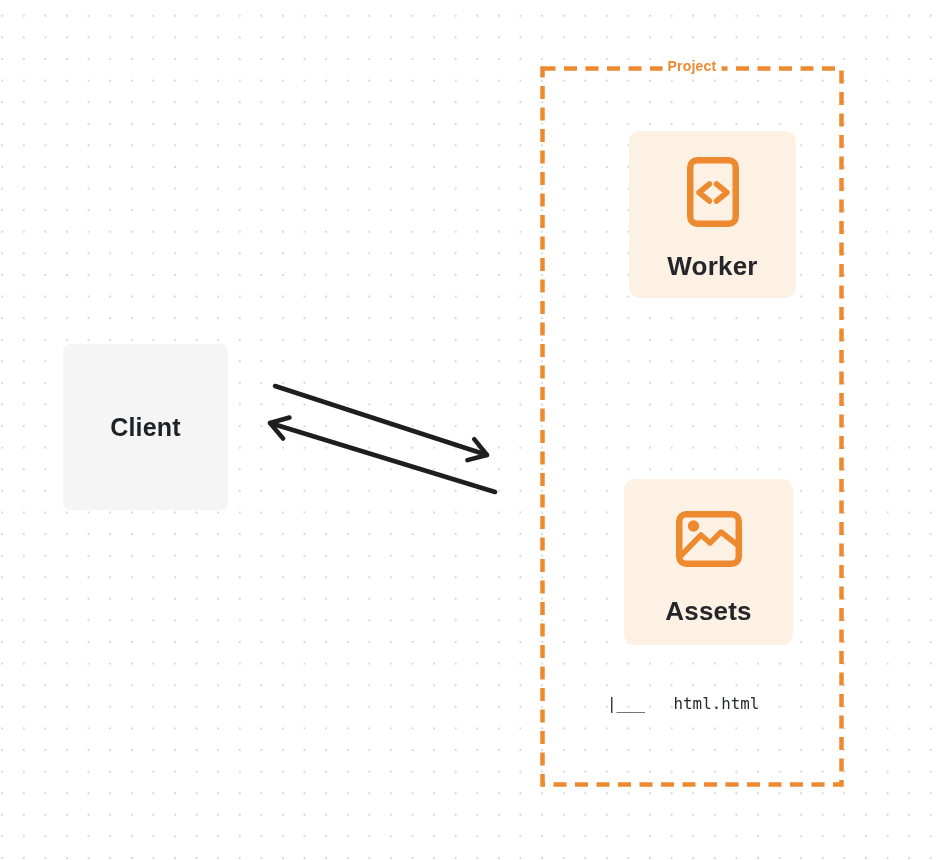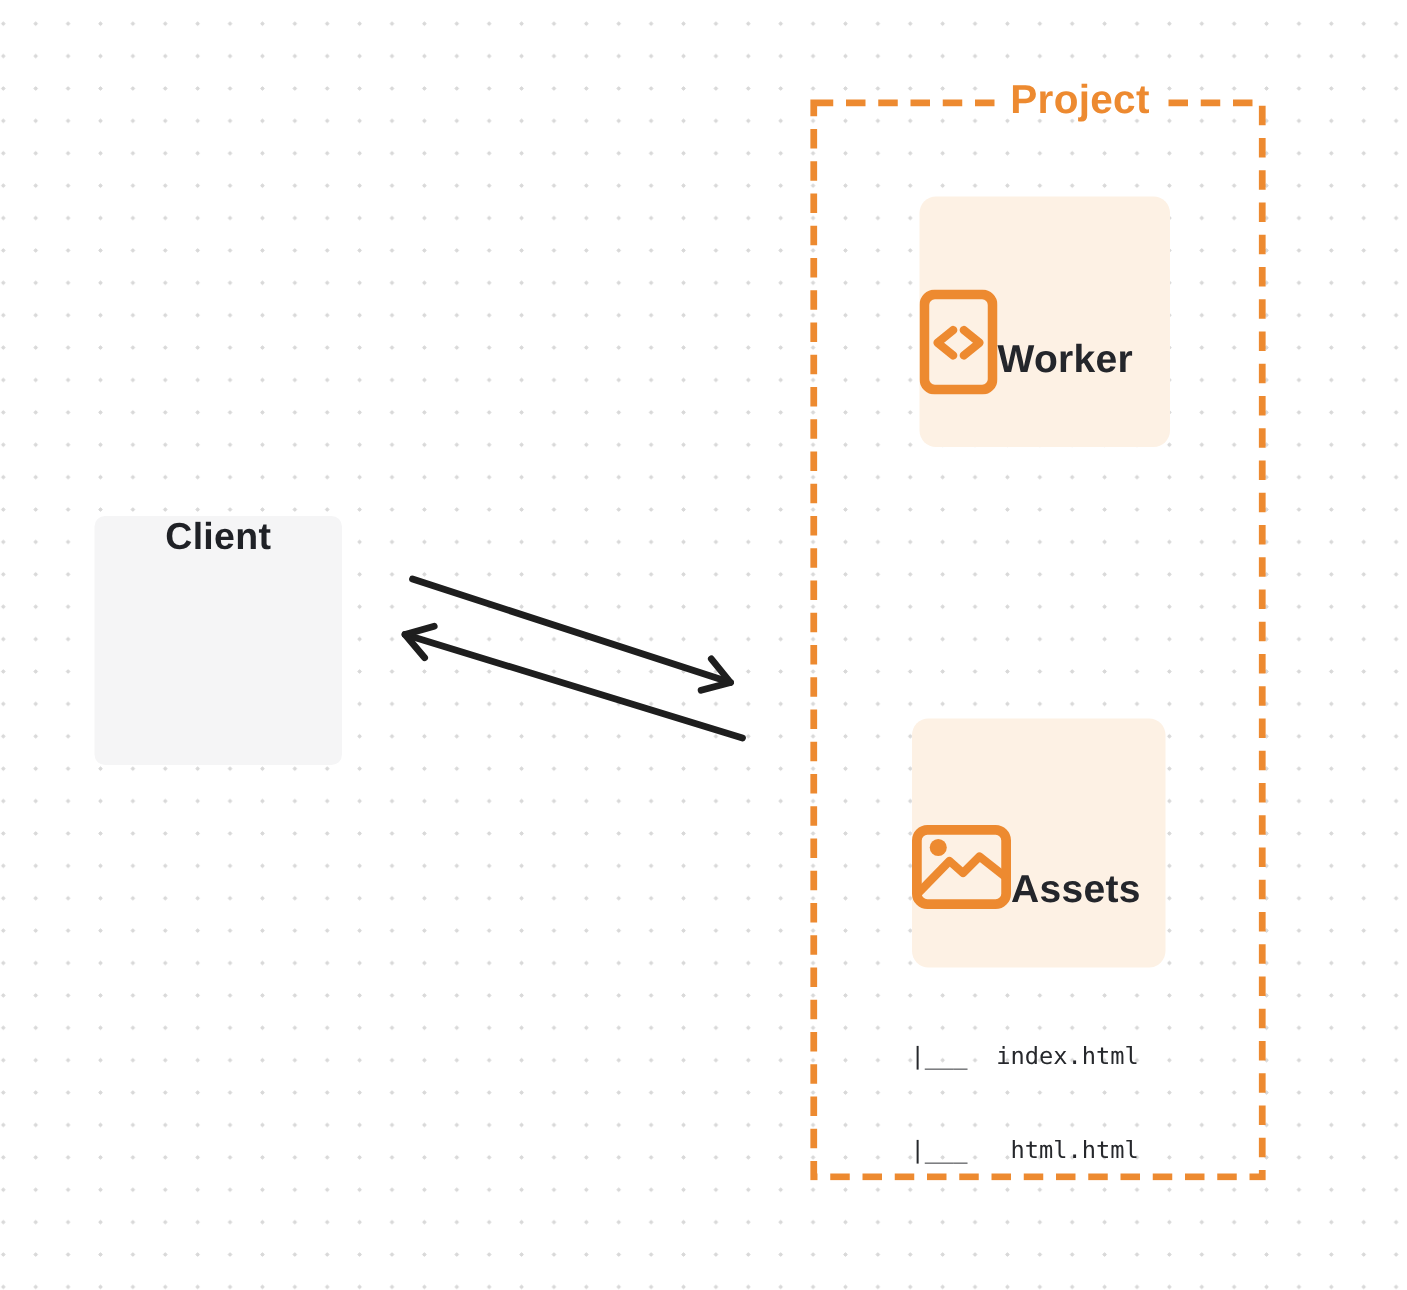--- a/index.html
+++ b/index.html
@@ -24,21 +24,21 @@
     background-image:radial-gradient(circle,var(--dot) 1.25px,transparent 1.45px);
     background-size:21.6px 21.6px;
     background-position:13px 5px;
   }
   
   .client-box{
     position:absolute;
     left:63px;top:344px;width:165px;height:166px;
     background:var(--client-bg);
     border-radius:7px;
-    display:flex;align-items:flex-start;justify-content:center;
+    display:flex;align-items:center;justify-content:center;
   }
   .client-box .node-label{
     font-size:25px;font-weight:700;color:var(--text-dark);
     letter-spacing:.2px;
   }
   
   .request-label{
     position:absolute;
     left:282px;top:339px;
     font-size:17.5px;font-weight:700;color:#121212;
@@ -53,32 +53,31 @@
   .project-box{
     position:absolute;
     left:540px;top:66px;width:304px;height:721px;
   }
   .project-border{position:absolute;left:0;top:0;width:100%;height:100%;}
   .project-label{
     position:absolute;
     top:-13px;left:50%;transform:translateX(-50%);
     background:var(--background);
     padding:0 5px;
-    font-size:27px;font-weight:700;color:var(--orange);
+    font-size:14px;font-weight:700;color:var(--orange);
     letter-spacing:.2px;
     line-height:26px;
     white-space:nowrap;
-    margin-left:28px;
   }
   
   .card{
     position:absolute;
     background:var(--card-bg);
     border-radius:11px;
-    display:flex;flex-direction:row;align-items:center;
+    display:flex;flex-direction:column;align-items:center;margin-left:16px;
   }
   .card.worker{left:73px;top:65px;width:167px;height:167px;padding-top:26px;}
   .card.assets{left:68px;top:413px;width:169px;height:166px;padding-top:32px;}
   .card .card-label{
     font-size:26px;font-weight:700;color:#24262B;
     letter-spacing:.2px;
   }
   .card.worker .card-label{margin-top:24px;}
   .card.assets .card-label{margin-top:29px;}
   .icon{display:block;}
@@ -140,19 +139,18 @@
         <g fill="none" stroke="#ED8A30" stroke-linecap="round" stroke-linejoin="round">
           <rect x="3.25" y="3.25" width="59.5" height="49.5" rx="7" stroke-width="6.5"></rect>
           <path d="M5,44.5 L25,24 L34,32 L45,21 L61.5,34" stroke-width="5.5"></path>
         </g>
         <circle cx="17.5" cy="15" r="5.7" fill="#ED8A30"></circle>
       </svg>
       <span class="card-label">Assets</span>
     </div>
 
     <div class="file-tree">
-      <div>  |___  index.html</div>
       <div>  |___   html.html</div>
       
     </div>
   </div>
 
 </div>
 
 </body></html>

